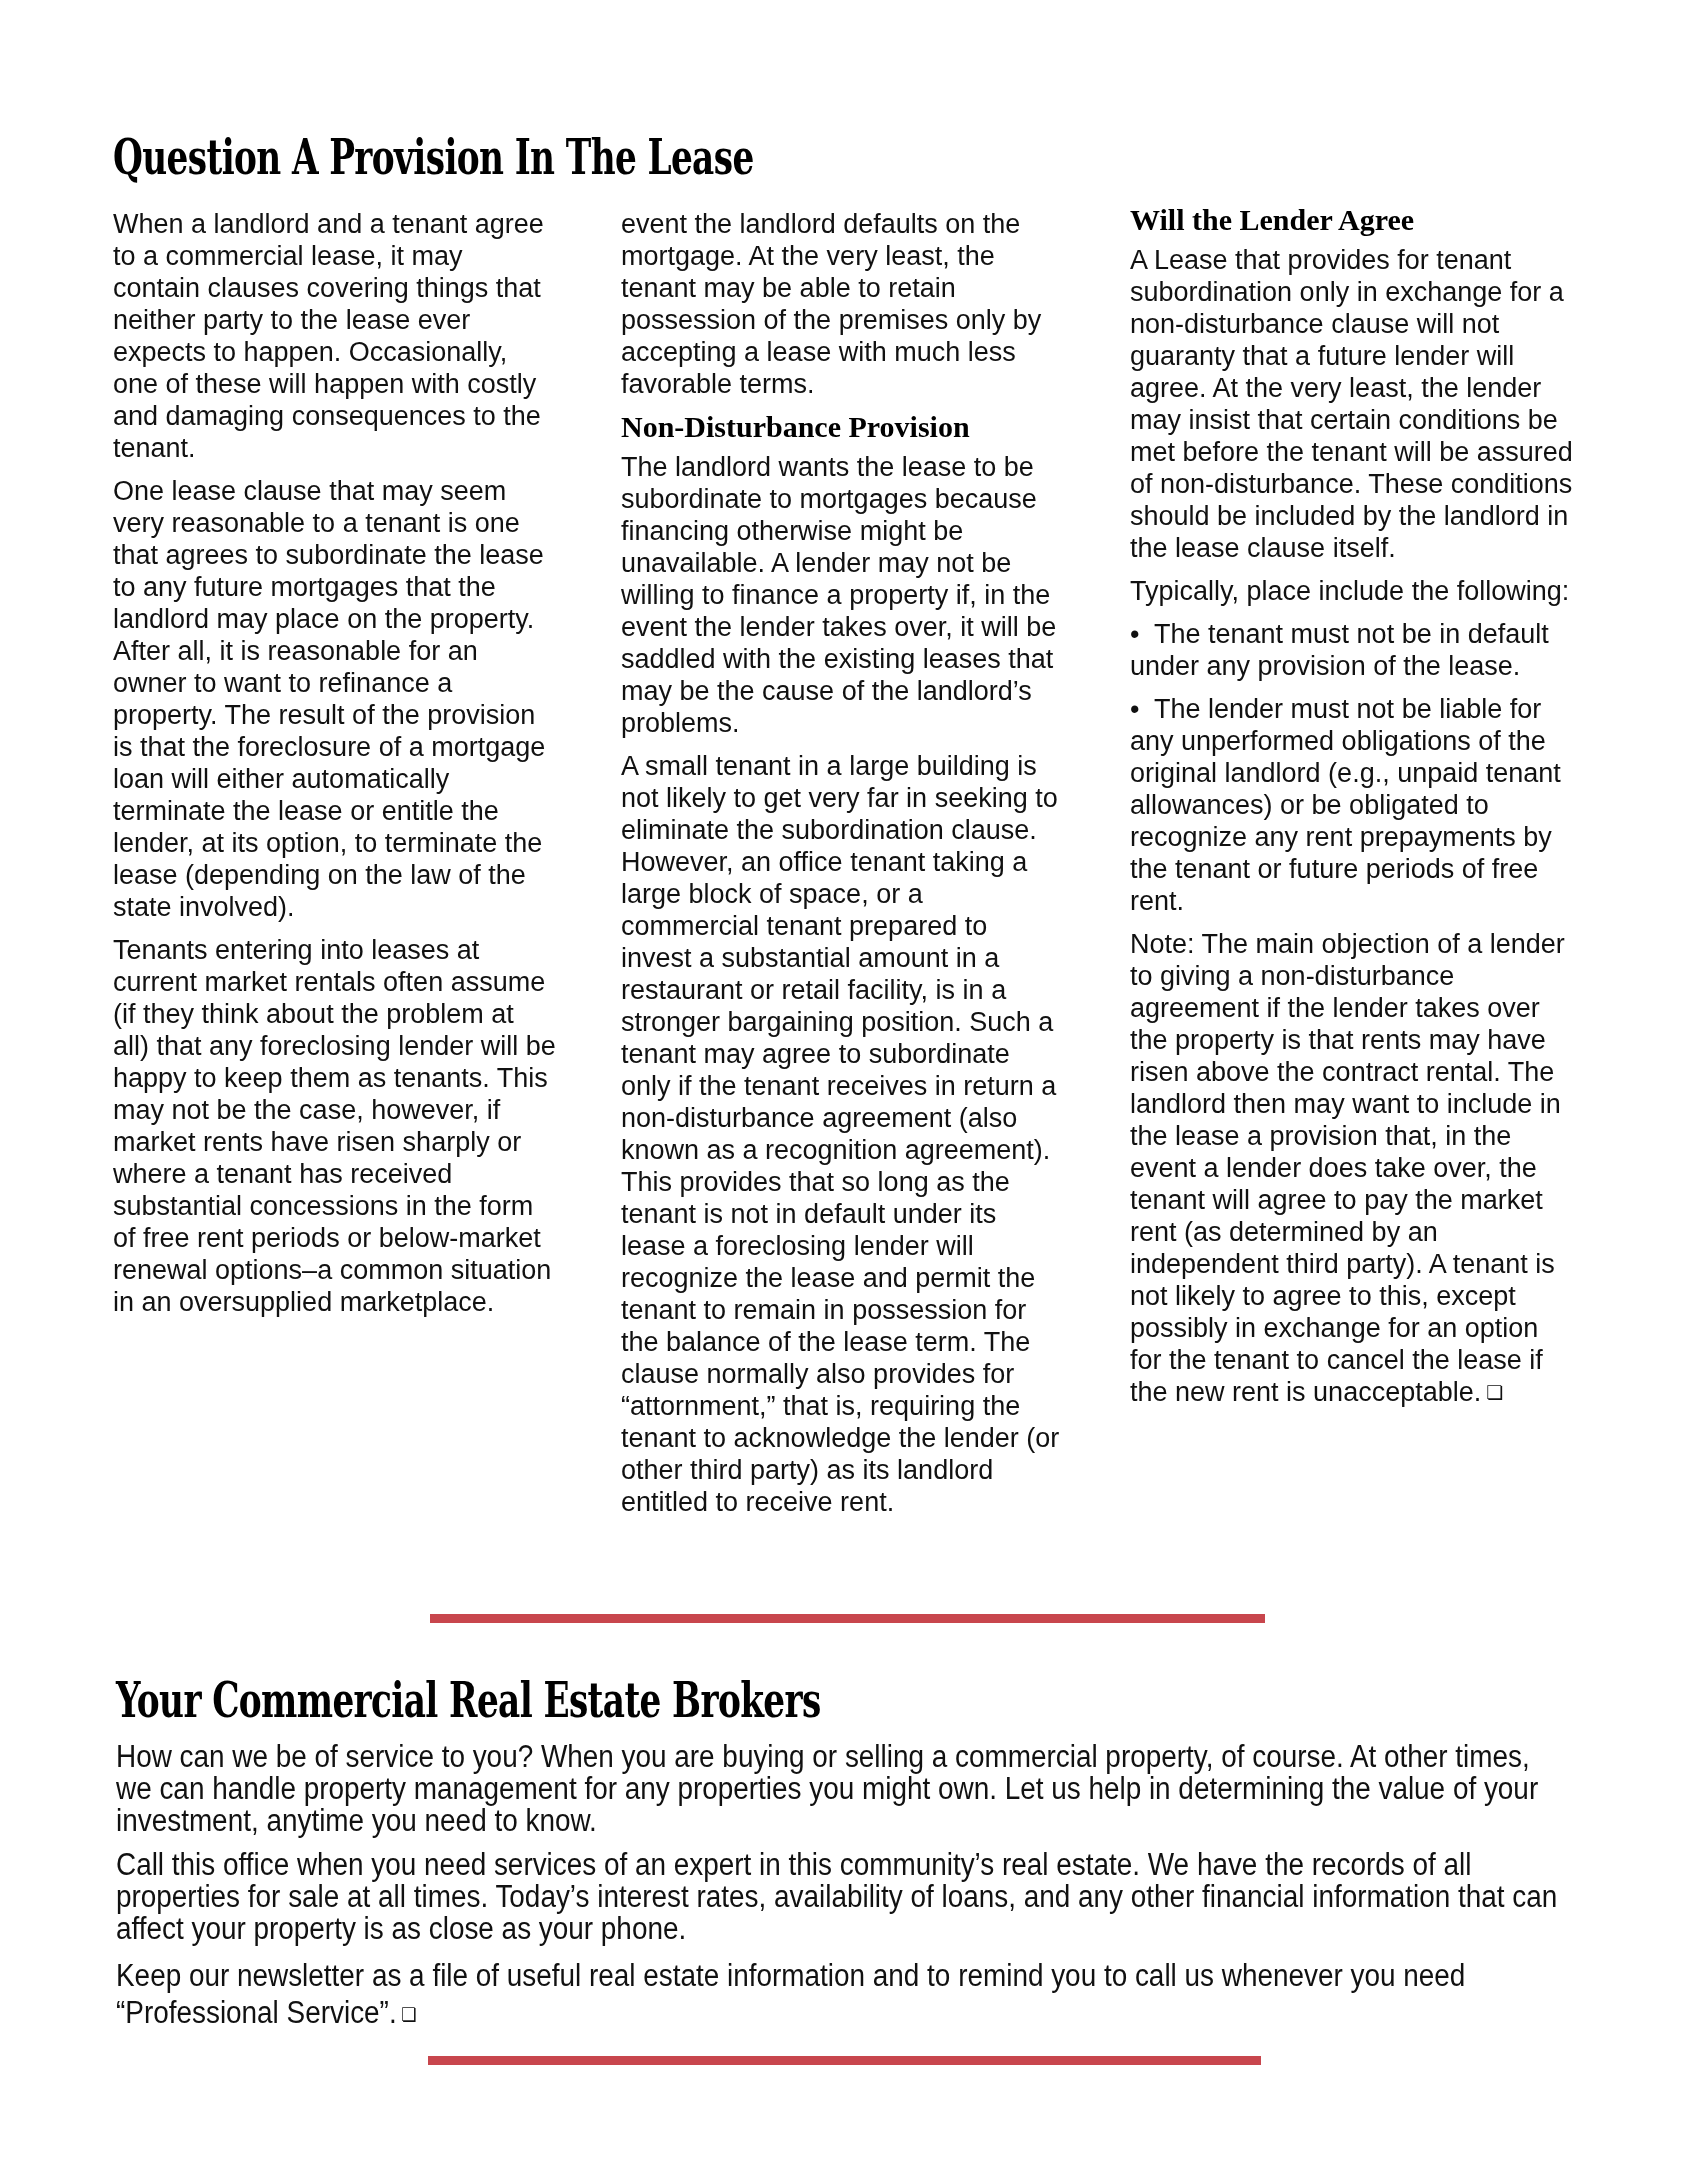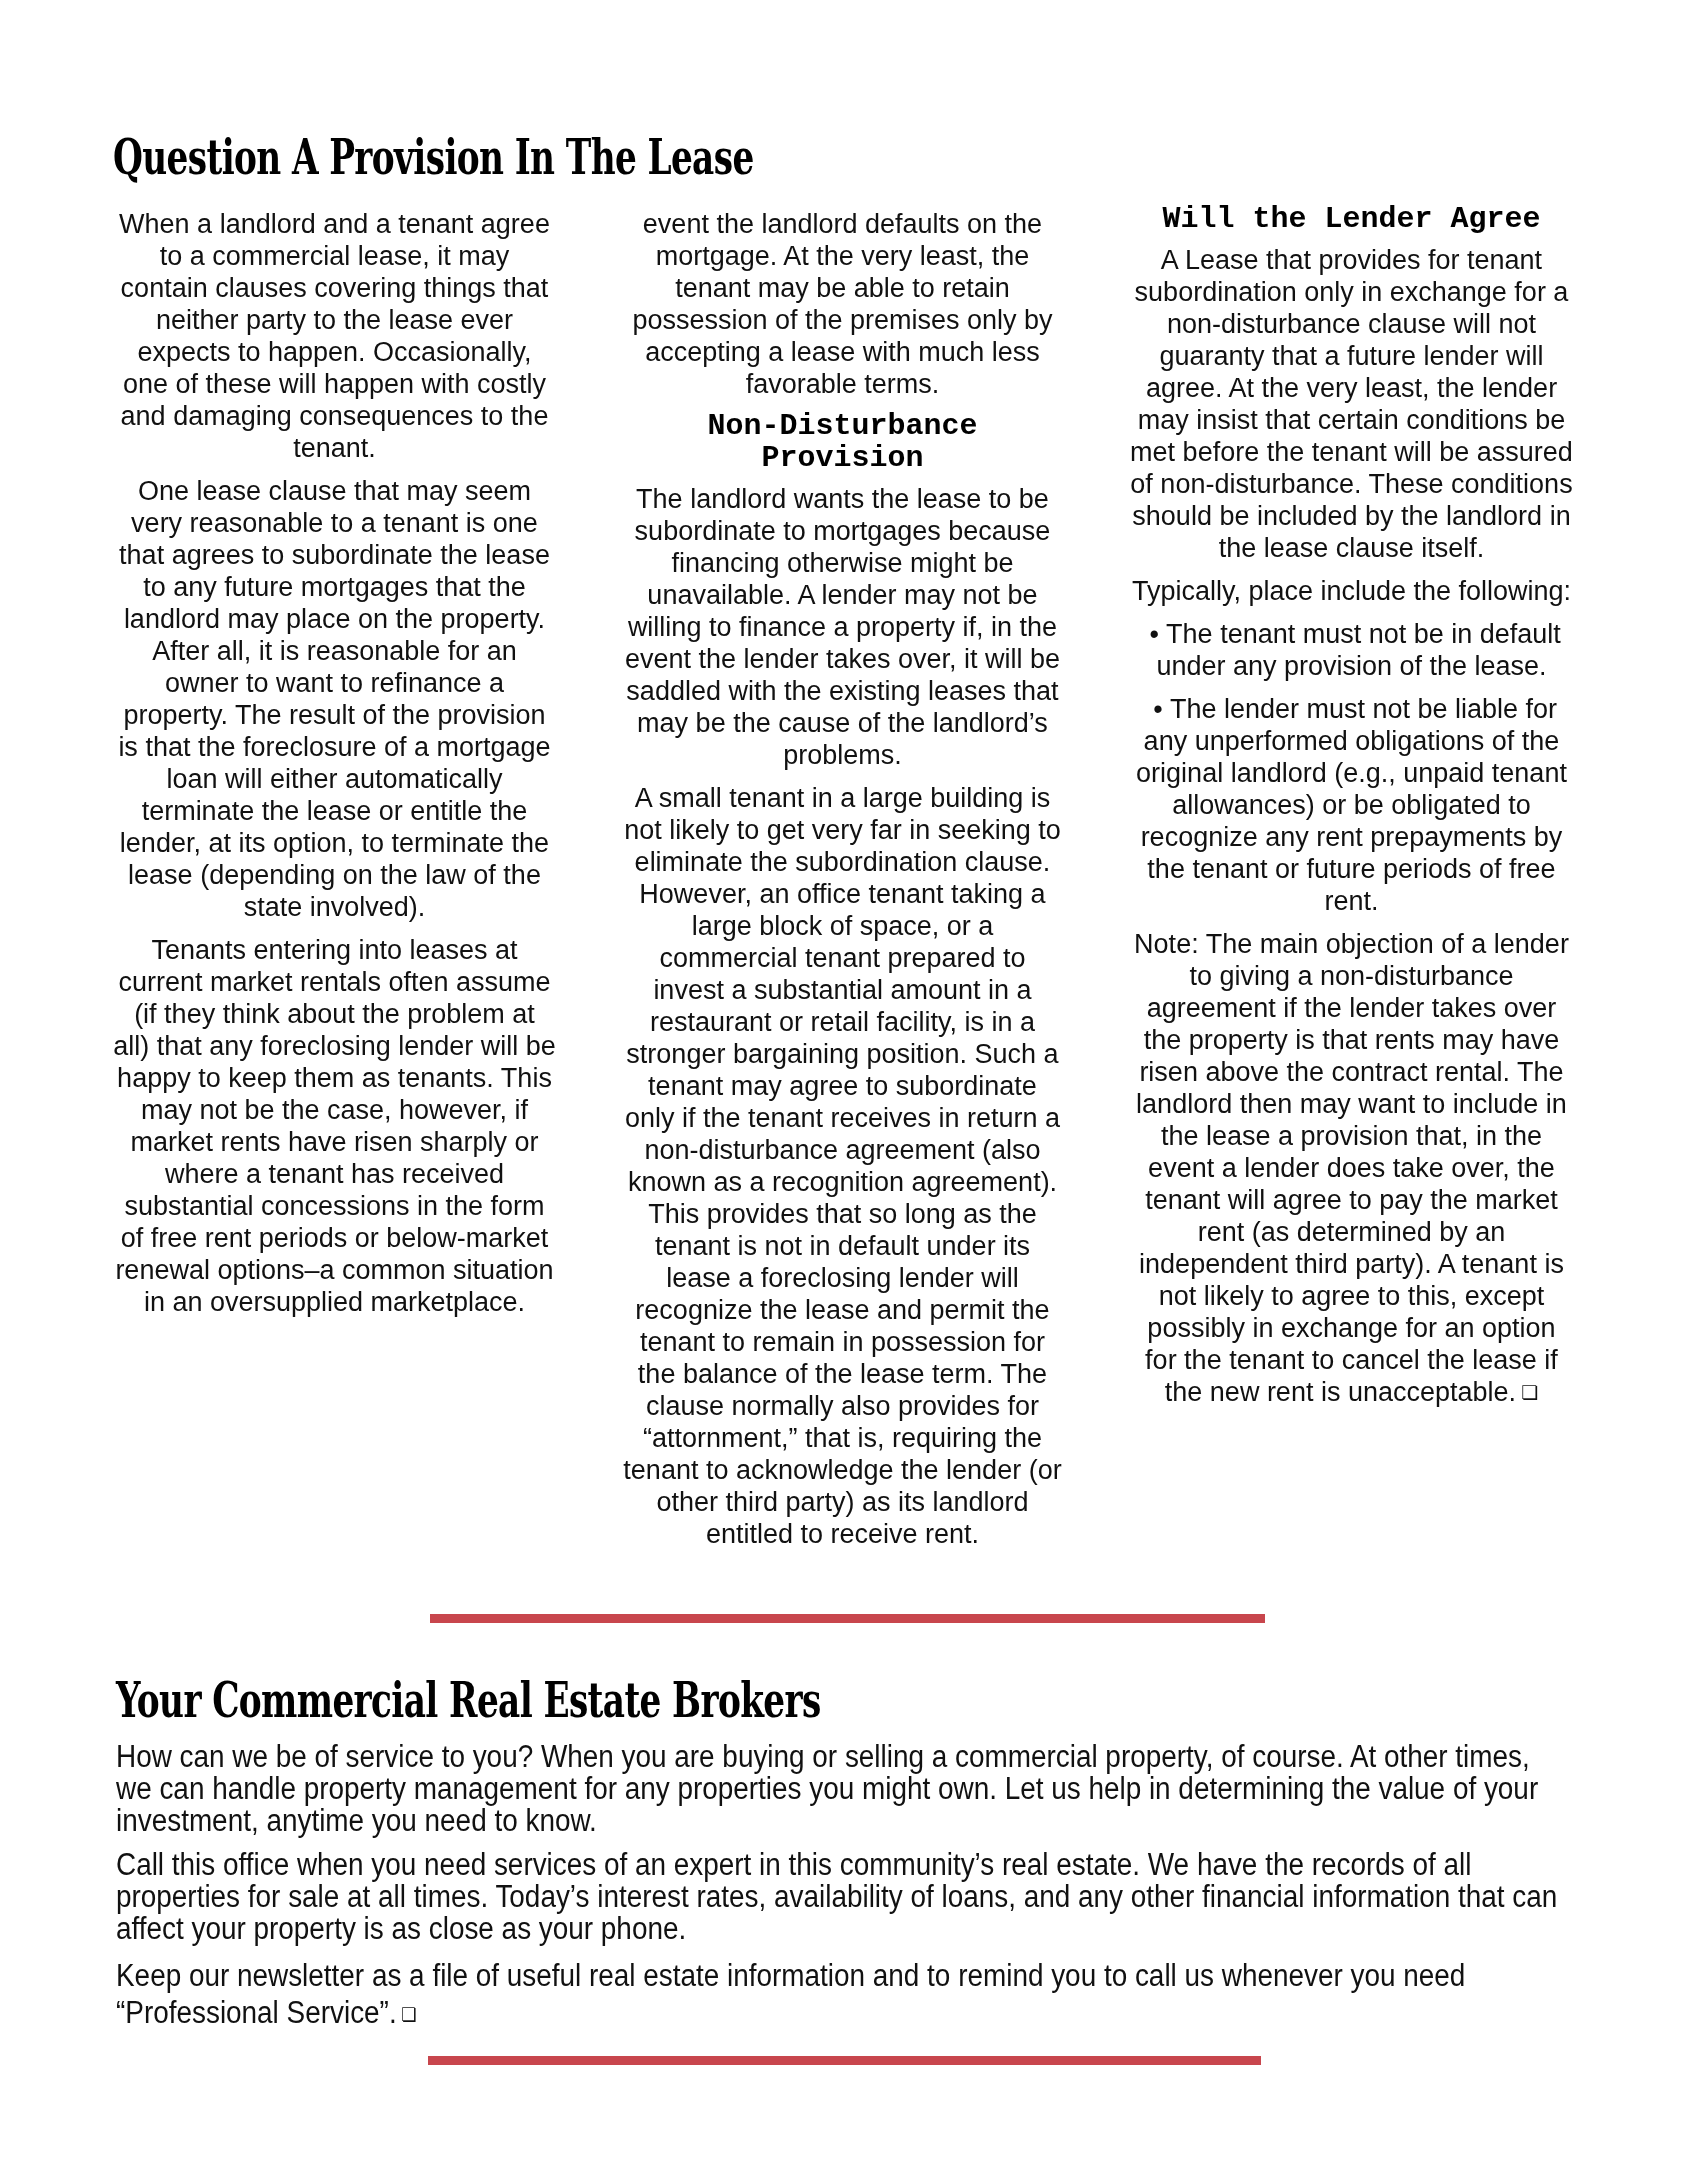--- a/index.html
+++ b/index.html
@@ -19,30 +19,29 @@
   #h2 { left: 116px; top: 1671px; font-size: 49px; transform: scaleX(0.70); }
 
   .col {
     position: absolute;
     top: 208px;
     width: 443px;
     font-family: "Liberation Sans", sans-serif;
     font-size: 27px;
     line-height: 32px;
     color: #111;
-    text-align: center;
   }
   #col1 { left: 113px; }
   #col2 { left: 621px; }
   #col3 { left: 1130px; top: 204px; }
 
   .col p { margin: 0 0 11px 0; }
   .col h3 {
     margin: 0 0 8.5px 0;
-    font-family: Liberation Mono, monospace;
+    font-family: Liberation Serif, serif;
     font-weight: bold;
     font-size: 30px;
     line-height: 31.5px;
     color: #000;
   }
   .col h3.mid { margin-top: 1.7px; }
   .bullet-dot { display: inline-block; width: 24px; }
   .endmark { font-size: 19px; vertical-align: 1.7px; margin-left: 5.1px; }
 
   .rule {

